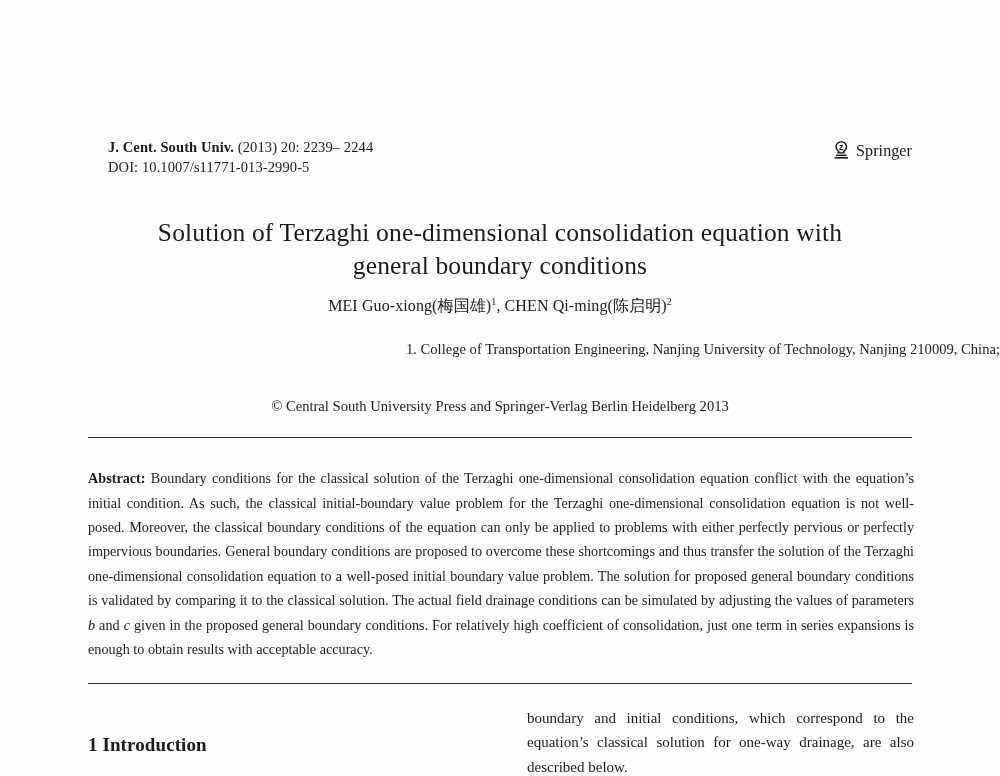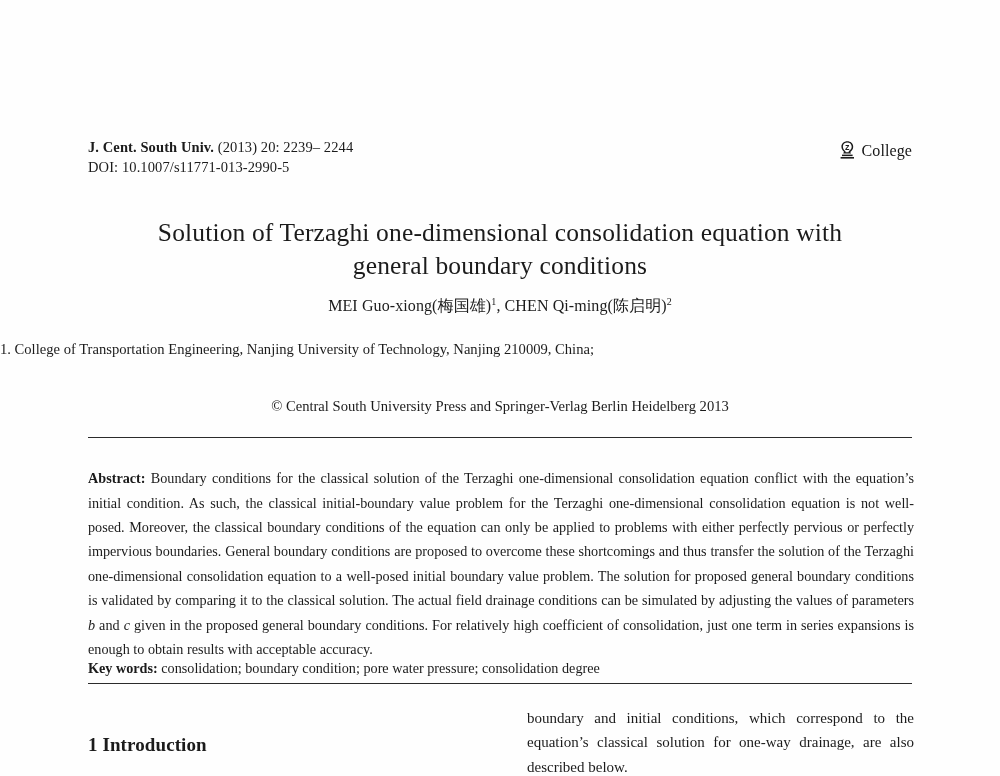--- a/index.html
+++ b/index.html
@@ -28,20 +28,21 @@
   .journal-header {
     position: absolute;
     left: 88px;
     top: 138px;
     line-height: 1.35;
     font-size: 14.5px;
   }
   .journal-line {
     white-space: nowrap;
     letter-spacing: 0.1px;
+    margin-left: 20px;
   }
   .journal-name {
     font-weight: bold;
   }
   .doi-label {
     font-weight: normal;
   }
 
   
   .springer-logo {
@@ -94,21 +95,21 @@
     vertical-align: super;
     line-height: 0;
   }
 
   
   .affiliations {
     position: absolute;
     left: 0;
     right: 0;
     top: 338px;
-    text-align: left;
+    text-align: right;
     font-size: 14.6px;
     line-height: 1.52;
   }
   .affiliation-line {
     white-space: nowrap;
   }
 
   
   .copyright {
     position: absolute;
@@ -203,21 +204,21 @@
 
   <div class="springer-logo">
     <svg class="springer-mark" viewBox="0 0 19 21" aria-hidden="true">
       <g fill="#1b1b1b">
         <path d="M9.3 1.2 C6.2 1.2 3.4 3.3 3.4 6.6 C3.4 9.0 4.6 10.6 6.0 11.8 L5.2 13.6 L13.0 13.6 L12.3 11.9 C13.9 10.8 15.2 9.2 15.2 6.7 C15.2 3.4 12.5 1.2 9.3 1.2 Z M9.3 2.6 C11.7 2.6 13.7 4.2 13.7 6.7 C13.7 8.8 12.4 10.1 10.9 11.1 L10.6 12.3 L7.7 12.3 L7.4 11.2 C5.9 10.2 4.9 8.7 4.9 6.6 C4.9 4.2 6.9 2.6 9.3 2.6 Z"></path>
         <path d="M7.6 5.0 L11.0 5.0 L11.0 5.9 L8.5 8.9 L11.2 8.9 L11.2 9.9 L7.3 9.9 L7.3 9.0 L9.8 6.0 L7.6 6.0 Z"></path>
         <rect x="4.0" y="14.6" width="10.6" height="1.5"></rect>
         <rect x="2.6" y="17.0" width="13.4" height="1.6"></rect>
       </g>
     </svg>
-    <span class="springer-word">College</span>
+    <span class="springer-word">Springer</span>
   </div>
 
   <div class="title-block">
     <h1 class="paper-title">Solution of Terzaghi one-dimensional consolidation equation with general boundary conditions</h1>
   </div>
 
   <div class="authors">
     <span>MEI Guo-xiong(梅国雄)</span><sup>1</sup><span>, </span><span>CHEN Qi-ming(陈启明)</span><sup>2</sup>
   </div>
 
@@ -226,23 +227,20 @@
   </div>
 
   <div class="copyright">© Central South University Press and Springer-Verlag Berlin Heidelberg 2013</div>
 
   <div class="rule rule-top"></div>
 
   <p class="abstract">
     <span class="abstract-label">Abstract:</span><span> Boundary conditions for the classical solution of the Terzaghi one-dimensional consolidation equation conflict with the equation’s initial condition. As such, the classical initial-boundary value problem for the Terzaghi one-dimensional consolidation equation is not well-posed. Moreover, the classical boundary conditions of the equation can only be applied to problems with either perfectly pervious or perfectly impervious boundaries. General boundary conditions are proposed to overcome these shortcomings and thus transfer the solution of the Terzaghi one-dimensional consolidation equation to a well-posed initial boundary value problem. The solution for proposed general boundary conditions is validated by comparing it to the classical solution. The actual field drainage conditions can be simulated by adjusting the values of parameters </span><em>b</em><span> and </span><em>c</em><span> given in the proposed general boundary conditions. For relatively high coefficient of consolidation, just one term in series expansions is enough to obtain results with acceptable accuracy.</span>
   </p>
 
-  <p class="keywords">
-    <span class="keywords-label">Key words:</span><span> consolidation; boundary condition; pore water pressure; consolidation degree</span>
-  </p>
 
   <div class="rule rule-bottom"></div>
 
   <div class="body-columns">
     <div class="column">
       <h2 class="section-heading">1 Introduction</h2>
     </div>
     <div class="column">
       <p class="body-paragraph">boundary and initial conditions, which correspond to the equation’s classical solution for one-way drainage, are also described below.</p>
     </div>

